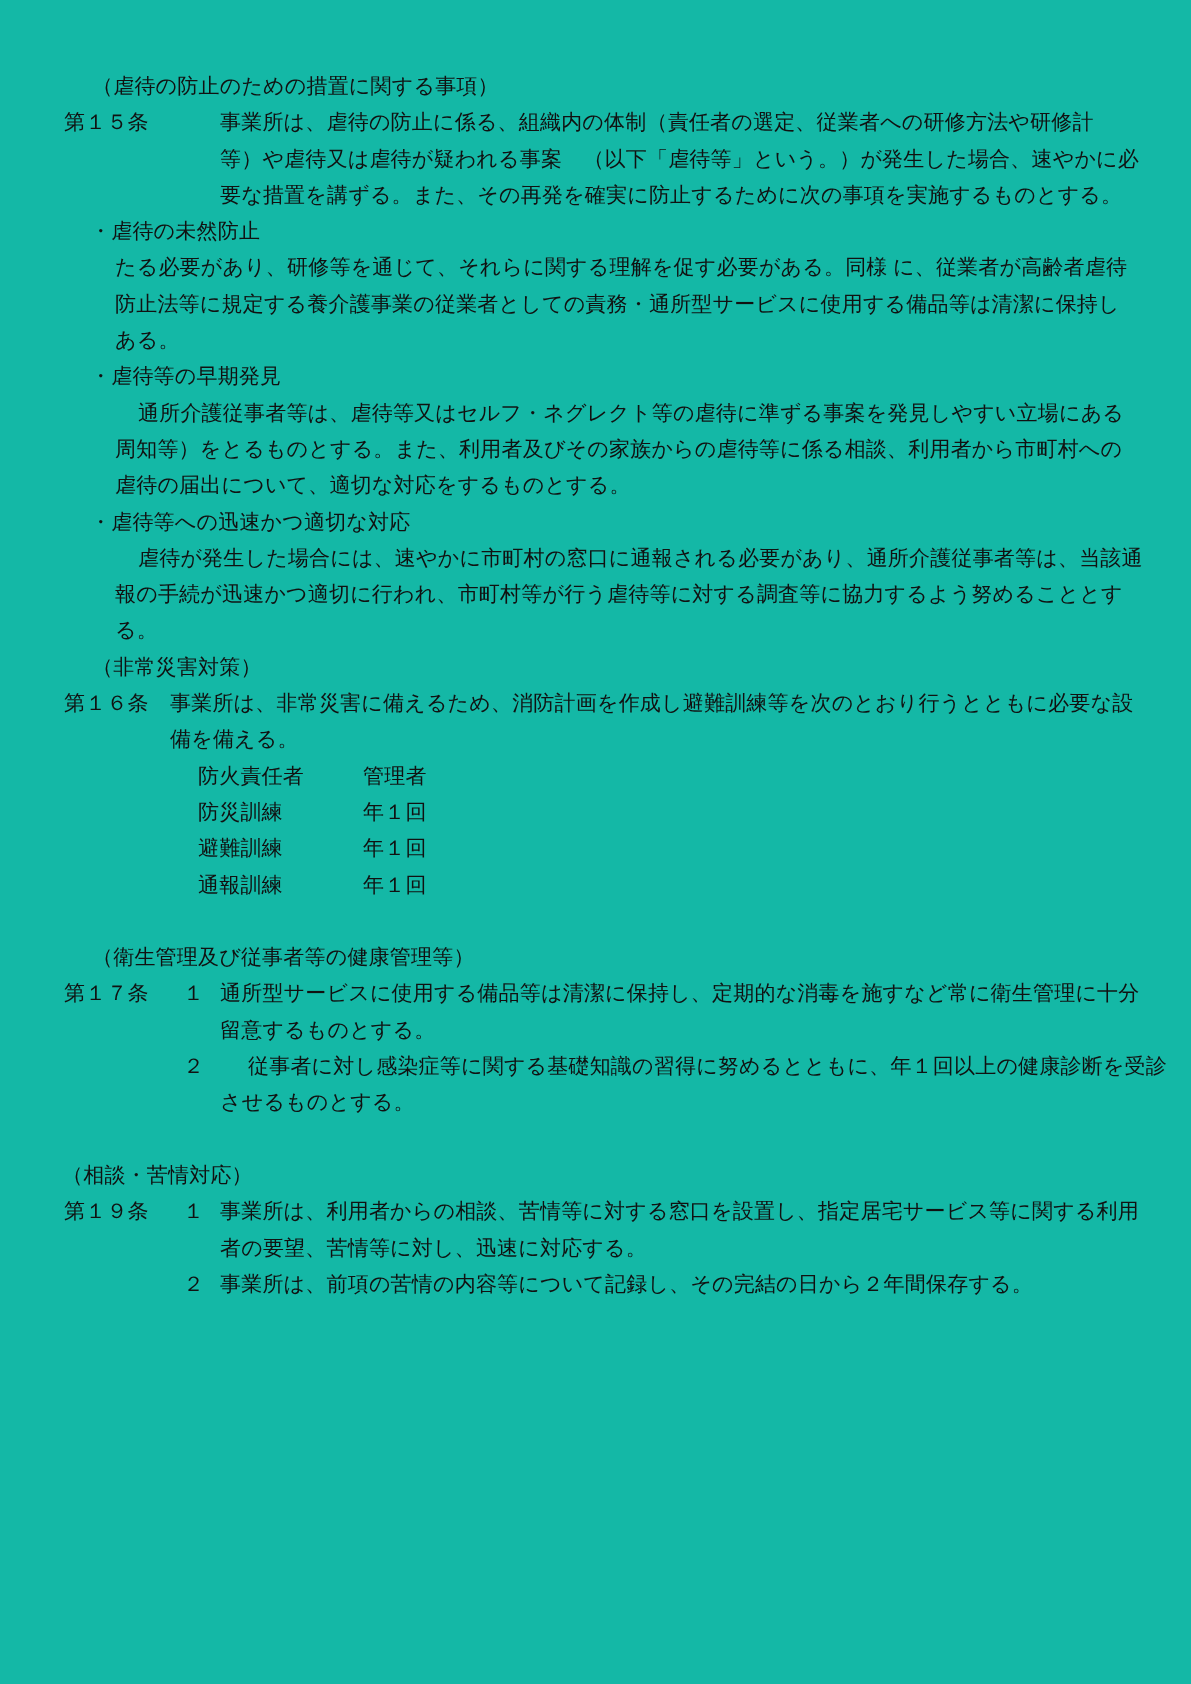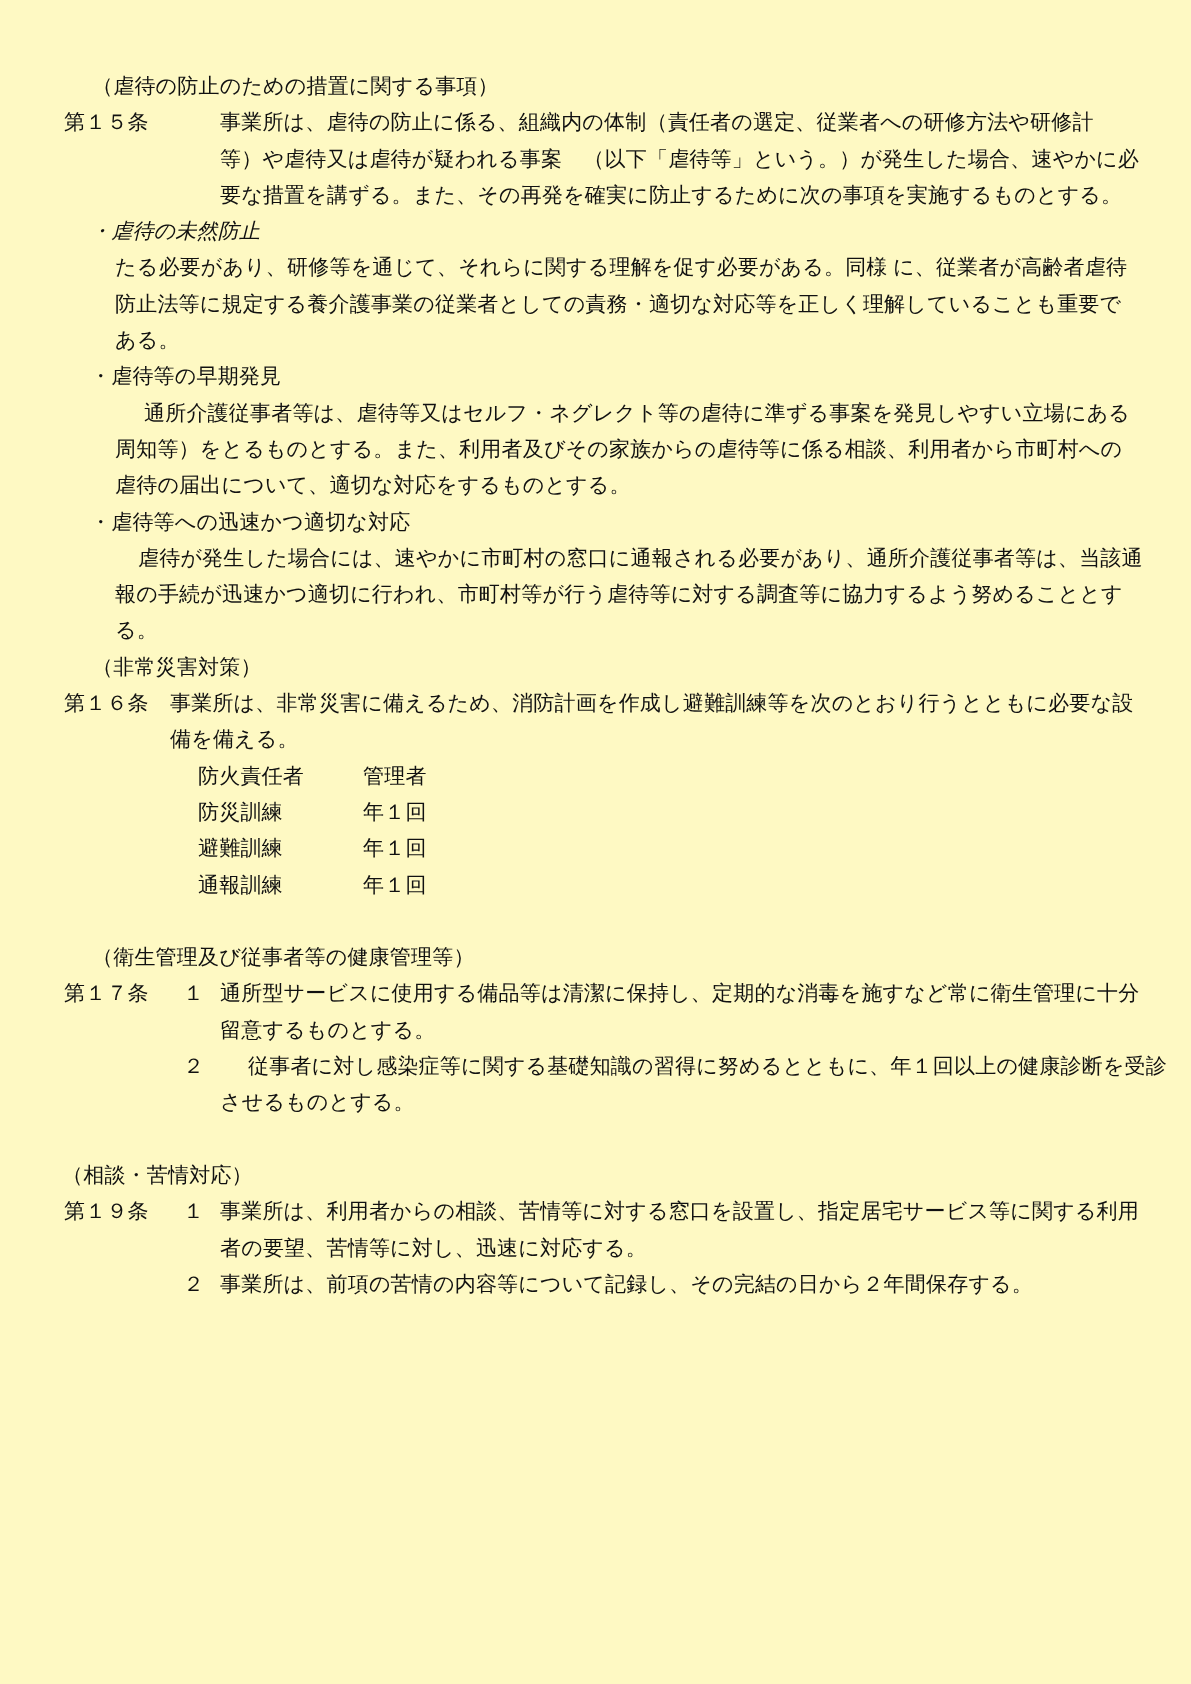--- a/index.html
+++ b/index.html
@@ -5,21 +5,21 @@
   html, body {
     margin: 0;
     padding: 0;
     background: #ffffff;
   }
   .page {
     position: relative;
     width: 1191px;
     height: 1684px;
     margin: 0 auto;
-    background: #fef9c3;
+    background: #14b8a6;
     overflow: hidden;
     font-family: "Liberation Serif", "DejaVu Serif", serif;
     color: #111111;
   }
   .doc-body {
     position: absolute;
     top: 68px;
     left: 0;
     right: 0;
   }
@@ -49,36 +49,36 @@
           <span class="seg" style="left: 64px;">第１５条</span>
           <span class="seg" style="left: 220px;">事業所は、虐待の防止に係る、組織内の体制（責任者の選定、従業者への研修方法や研修計</span>
         </div>
         <div class="line">
           <span class="seg" style="left: 220px;">等）や虐待又は虐待が疑われる事案　（以下「虐待等」という。）が発生した場合、速やかに必</span>
         </div>
         <div class="line">
           <span class="seg" style="left: 220px;">要な措置を講ずる。また、その再発を確実に防止するために次の事項を実施するものとする。</span>
         </div>
         <div class="line">
-          <span class="seg" style="left: 90px; font-style: italic;">・虐待の未然防止</span>
+          <span class="seg" style="left: 90px;">・虐待の未然防止</span>
         </div>
         <div class="line">
           <span class="seg" style="left: 115px;">たる必要があり、研修等を通じて、それらに関する理解を促す必要がある。同様 に、従業者が高齢者虐待</span>
         </div>
         <div class="line">
-          <span class="seg" style="left: 115px;">防止法等に規定する養介護事業の従業者としての責務・適切な対応等を正しく理解していることも重要で</span>
+          <span class="seg" style="left: 115px;">防止法等に規定する養介護事業の従業者としての責務・通所型サービスに使用する備品等は清潔に保持し</span>
         </div>
         <div class="line">
           <span class="seg" style="left: 115px;">ある。</span>
         </div>
         <div class="line">
           <span class="seg" style="left: 90px;">・虐待等の早期発見</span>
         </div>
         <div class="line">
-          <span class="seg" style="left: 144px; text-align: right;">通所介護従事者等は、虐待等又はセルフ・ネグレクト等の虐待に準ずる事案を発見しやすい立場にある</span>
+          <span class="seg" style="left: 138px; text-align: right;">通所介護従事者等は、虐待等又はセルフ・ネグレクト等の虐待に準ずる事案を発見しやすい立場にある</span>
         </div>
         <div class="line">
           <span class="seg" style="left: 115px;">周知等）をとるものとする。また、利用者及びその家族からの虐待等に係る相談、利用者から市町村への</span>
         </div>
         <div class="line">
           <span class="seg" style="left: 115px; text-align: center;">虐待の届出について、適切な対応をするものとする。</span>
         </div>
         <div class="line">
           <span class="seg" style="left: 90px;">・虐待等への迅速かつ適切な対応</span>
         </div>

